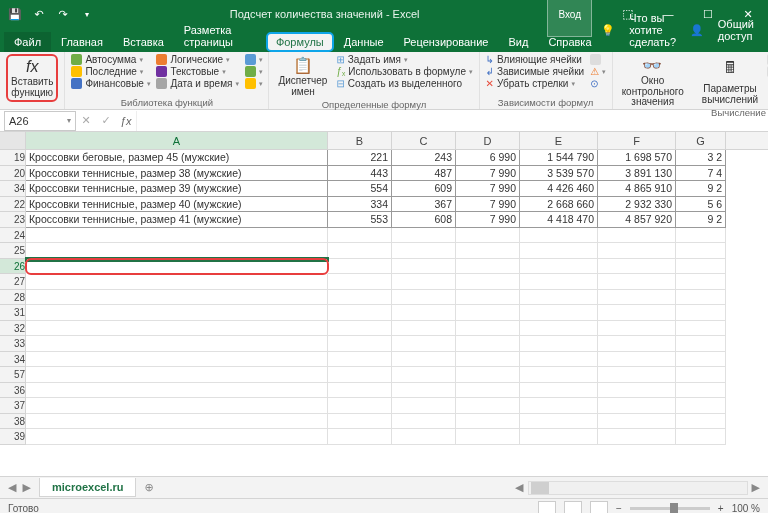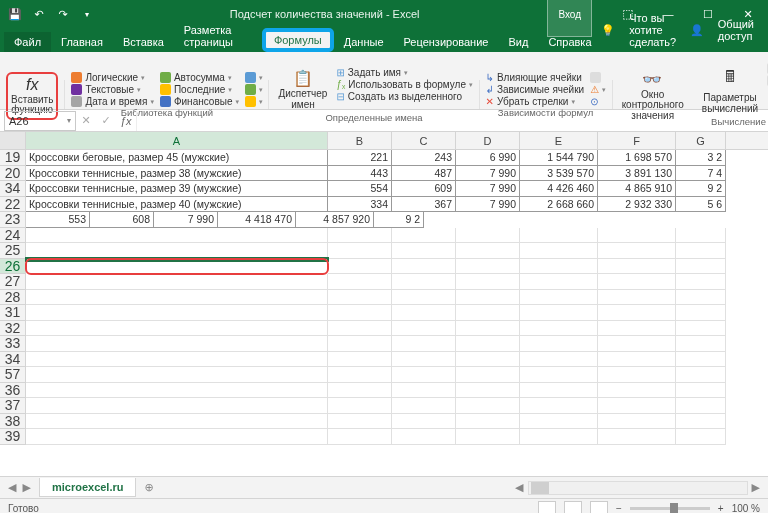--- a/index.html
+++ b/index.html
@@ -9,25 +9,25 @@
 .qa-toolbar { display: flex; align-items: center; gap: 2px; padding: 0 4px; }
 .qa-btn { width: 22px; height: 22px; display: flex; align-items: center; justify-content: center; color: #fff; cursor: pointer; }
 .title-text { flex: 1; text-align: center; font-size: 11px; color: #e8f3ec; }
 .win-login { background: rgba(255,255,255,0.15); border: 1px solid rgba(255,255,255,0.4); padding: 16px 10px; font-size: 10px; margin-right: 16px; }
 .win-ctrl { width: 40px; height: 28px; display: flex; align-items: center; justify-content: center; color: #fff; cursor: pointer; }
 
 .tabs { height: 24px; background: #0e7138; display: flex; align-items: flex-end; color: #fff; padding: 0 4px; }
 .tab { padding: 4px 10px; font-size: 11px; cursor: pointer; }
 .tab.file { background: rgba(0,0,0,0.12); }
 .tab.active { background: #f3f3f3; color: #217346; }
-.tab.highlight { border: 4px solid #0ea5e9; border-radius: 5px; padding: 2px 8px; margin-left: 15px; }
+.tab.highlight { border: 2px solid #0ea5e9; border-radius: 5px; padding: 2px 8px; margin-left: 15px; }
 .tab-right { margin-left: auto; display: flex; align-items: center; gap: 4px; }
 
 .ribbon { background: #f3f3f3; border-bottom: 1px solid #d4d4d4; display: flex; height: 58px; }
-.rib-group { border-right: 1px solid #e1e1e1; padding: 2px 6px 0 6px; display: flex; flex-direction: column; justify-content: center; margin-top: 28px; }
+.rib-group { border-right: 1px solid #e1e1e1; padding: 2px 6px 0 6px; display: flex; flex-direction: column; justify-content: flex-start; }
 .rib-group-label { font-size: 9.5px; color: #666; text-align: center; padding-bottom: 1px; }
 .rib-body { display: flex; gap: 6px; flex: 1; }
 .big-btn { display: flex; flex-direction: column; align-items: center; justify-content: center; font-size: 10px; text-align: center; cursor: pointer; padding: 2px 3px; }
 .big-btn.highlight { border: 2px solid #e83e3e; border-radius: 6px; }
 .big-btn .ic { font-size: 16px; margin-bottom: 1px; }
 .mini-col { display: flex; flex-direction: column; gap: 1px; font-size: 10px; }
 .mini-row { display: flex; align-items: center; gap: 3px; cursor: pointer; white-space: nowrap; }
 .mini-row .sw { width: 11px; height: 11px; border-radius: 2px; display: inline-block; }
 
 .formula-bar { height: 22px; background: #fff; border-bottom: 1px solid #d4d4d4; display: flex; align-items: center; }
@@ -38,21 +38,21 @@
 
 .grid-area { display: flex; flex-direction: column; height: 344px; }
 .col-headers { display: flex; height: 18px; background: #f3f3f3; border-bottom: 1px solid #d4d4d4; }
 .corner { width: 26px; border-right: 1px solid #d4d4d4; background: #e6e6e6; }
 .col-h { border-right: 1px solid #d4d4d4; text-align: center; font-size: 11px; color: #444; line-height: 18px; }
 .col-h.sel { background: #d3e8d9; color: #0e7138; }
 .col-A { width: 302px; } .col-B { width: 64px; } .col-C { width: 64px; } .col-D { width: 64px; } .col-E { width: 78px; } .col-F { width: 78px; } .col-G { width: 50px; }
 
 .rows { overflow: hidden; }
 .row { display: flex; height: 15.5px; }
-.row-h { width: 26px; background: #f3f3f3; border-right: 1px solid #d4d4d4; border-bottom: 1px solid #d4d4d4; text-align: center; font-size: 14px; color: #444; line-height: 15px; }
+.row-h { width: 26px; background: #f3f3f3; border-right: 1px solid #d4d4d4; border-bottom: 1px solid #d4d4d4; text-align: right; font-size: 10px; color: #444; line-height: 15px; }
 .row-h.sel { background: #d3e8d9; color: #0e7138; }
 .cell { border-right: 1px solid #e0e0e0; border-bottom: 1px solid #e0e0e0; padding: 0 3px; font-size: 10.5px; line-height: 15px; overflow: hidden; white-space: nowrap; }
 .cell.data { border-right-color: #999; border-bottom-color: #999; }
 .cell.num { text-align: right; }
 .cell.selected { outline: 2px solid #217346; outline-offset: -1px; }
 .sel-highlight { position: relative; }
 .sel-highlight::after { content: ''; position: absolute; inset: -1px; border: 2.5px solid #e83e3e; border-radius: 6px; pointer-events: none; }
 
 .sheet-tabs { height: 22px; background: #f3f3f3; border-top: 1px solid #d4d4d4; display: flex; align-items: center; font-size: 11px; }
 .sheet-nav { display: flex; gap: 6px; padding: 0 8px; color: #888; }
@@ -109,49 +109,49 @@
     <div class="big-btn highlight">
       <div class="ic" style="font-style:italic">fx</div>
       <div style="white-space:pre-line;line-height:1.05">Вставить
 функцию</div>
     </div>
   </div>
   <div class="rib-group">
     <div class="rib-body">
       <div class="mini-col">
         <div class="mini-row">
+            <span class="sw" style="background:#70ad47"></span>
+            <span>Автосумма</span>
+            <span style="font-size:7px;color:#888">▾</span>
+          </div>
+        <div class="mini-row">
+            <span class="sw" style="background:#ffc000"></span>
+            <span>Последние</span>
+            <span style="font-size:7px;color:#888">▾</span>
+          </div>
+        <div class="mini-row">
+            <span class="sw" style="background:#4472c4"></span>
+            <span>Финансовые</span>
+            <span style="font-size:7px;color:#888">▾</span>
+          </div>
+      </div>
+      <div class="mini-col">
+        <div class="mini-row">
             <span class="sw" style="background:#ed7d31"></span>
             <span>Логические</span>
             <span style="font-size:7px;color:#888">▾</span>
           </div>
         <div class="mini-row">
             <span class="sw" style="background:#7030a0"></span>
             <span>Текстовые</span>
             <span style="font-size:7px;color:#888">▾</span>
           </div>
         <div class="mini-row">
             <span class="sw" style="background:#a5a5a5"></span>
             <span>Дата и время</span>
-            <span style="font-size:7px;color:#888">▾</span>
-          </div>
-      </div>
-      <div class="mini-col">
-        <div class="mini-row">
-            <span class="sw" style="background:#70ad47"></span>
-            <span>Автосумма</span>
-            <span style="font-size:7px;color:#888">▾</span>
-          </div>
-        <div class="mini-row">
-            <span class="sw" style="background:#ffc000"></span>
-            <span>Последние</span>
-            <span style="font-size:7px;color:#888">▾</span>
-          </div>
-        <div class="mini-row">
-            <span class="sw" style="background:#4472c4"></span>
-            <span>Финансовые</span>
             <span style="font-size:7px;color:#888">▾</span>
           </div>
       </div>
       <div class="mini-col">
         <div class="mini-row">
             <span class="sw" style="background:#5b9bd5"></span>
             <span style="font-size:7px;color:#888">▾</span>
           </div>
         <div class="mini-row">
             <span class="sw" style="background:#70ad47"></span>
@@ -182,21 +182,21 @@
             <span style="color:#70ad47">ƒₓ</span>
             <span>Использовать в формуле</span>
             <span style="font-size:7px;color:#888">▾</span>
           </div>
         <div class="mini-row">
             <span style="color:#5b9bd5">⊟</span>
             <span>Создать из выделенного</span>
           </div>
       </div>
     </div>
-    <div class="rib-group-label">Определенные имена</div>
+    <div class="rib-group-label">Определенные формул</div>
   </div>
   <div class="rib-group">
     <div class="rib-body">
       <div class="mini-col">
         <div class="mini-row">
             <span style="color:#4472c4">↳</span>
             <span>Влияющие ячейки</span>
           </div>
         <div class="mini-row">
             <span style="color:#4472c4">↲</span>
@@ -308,20 +308,21 @@
         <div class="cell col-A data">Кроссовки теннисные, размер 40 (мужские)</div>
         <div class="cell col-B data num">334</div>
         <div class="cell col-C data num">367</div>
         <div class="cell col-D data num">7 990</div>
         <div class="cell col-E data num">2 668 660</div>
         <div class="cell col-F data num">2 932 330</div>
         <div class="cell col-G data num">5 6</div>
       </div>
       <div class="row">
         <div class="row-h">23</div>
+        <div class="cell col-A data">Кроссовки теннисные, размер 41 (мужские)</div>
         <div class="cell col-B data num">553</div>
         <div class="cell col-C data num">608</div>
         <div class="cell col-D data num">7 990</div>
         <div class="cell col-E data num">4 418 470</div>
         <div class="cell col-F data num">4 857 920</div>
         <div class="cell col-G data num">9 2</div>
       </div>
       <div class="row">
         <div class="row-h">24</div>
         <div class="cell col-A"></div>

